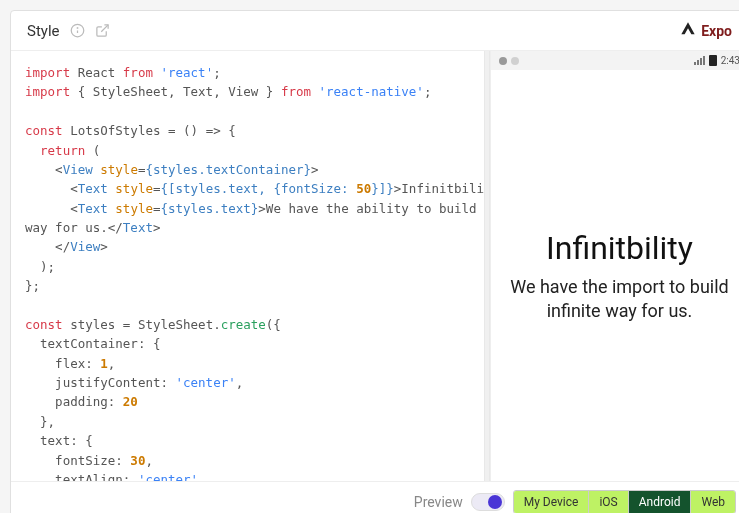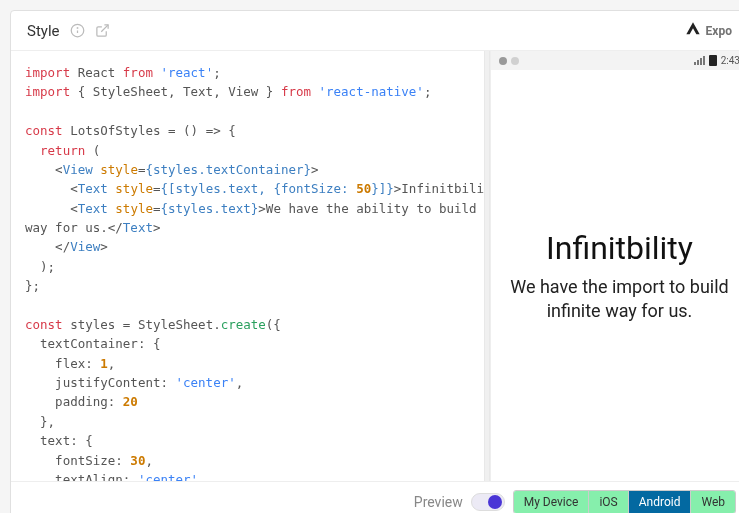--- a/index.html
+++ b/index.html
@@ -20,21 +20,21 @@
   .header {
     display: flex;
     align-items: center;
     justify-content: space-between;
     padding: 10px 16px;
     border-bottom: 1px solid #eee;
   }
   .header-left { display: flex; align-items: center; gap: 10px; }
   .header-title { font-size: 15px; color: #333; }
   .header-icon { color: #bbb; display:inline-flex; }
-  .expo-brand { display:flex; align-items:center; gap:5px; font-weight:700; font-size:12px; color:#737373; }
+  .expo-brand { display:flex; align-items:center; gap:5px; font-weight:700; font-size:14px; color:#7f1d1d; }
   .main { flex:1; display:flex; overflow:hidden; }
   .code-pane {
     flex:1;
     padding: 12px 14px;
     font-family: Consolas, Menlo, monospace;
     font-size: 12.5px;
     line-height: 1.55;
     color: #555;
     white-space: pre;
     overflow:auto;
@@ -117,28 +117,28 @@
   }
   .tab-group {
     display:flex;
     border:1px solid #ccc;
     border-radius:3px;
     overflow:hidden;
   }
   .tab {
     padding:4px 10px;
     font-size:12px;
-    background:#86efac;
+    background:#bef264;
     color:#333;
     border-right:1px solid #ccc;
     cursor:pointer;
   }
   .tab:last-child { border-right:none; }
   .tab.active {
-    background:#0369a1;
+    background:#14532d;
     color:#fff;
   }
   .battery { display:inline-block; width:8px; height:11px; background:#222; border-radius:1px; position:relative; }
   .signal { display:inline-flex; align-items:flex-end; gap:1px; }
   .sbar { width:2px; background:#777; }
   .sbar.b1{height:3px}.sbar.b2{height:5px}.sbar.b3{height:7px}.sbar.b4{height:9px}
 </style>
 </head>
 <body>
 

